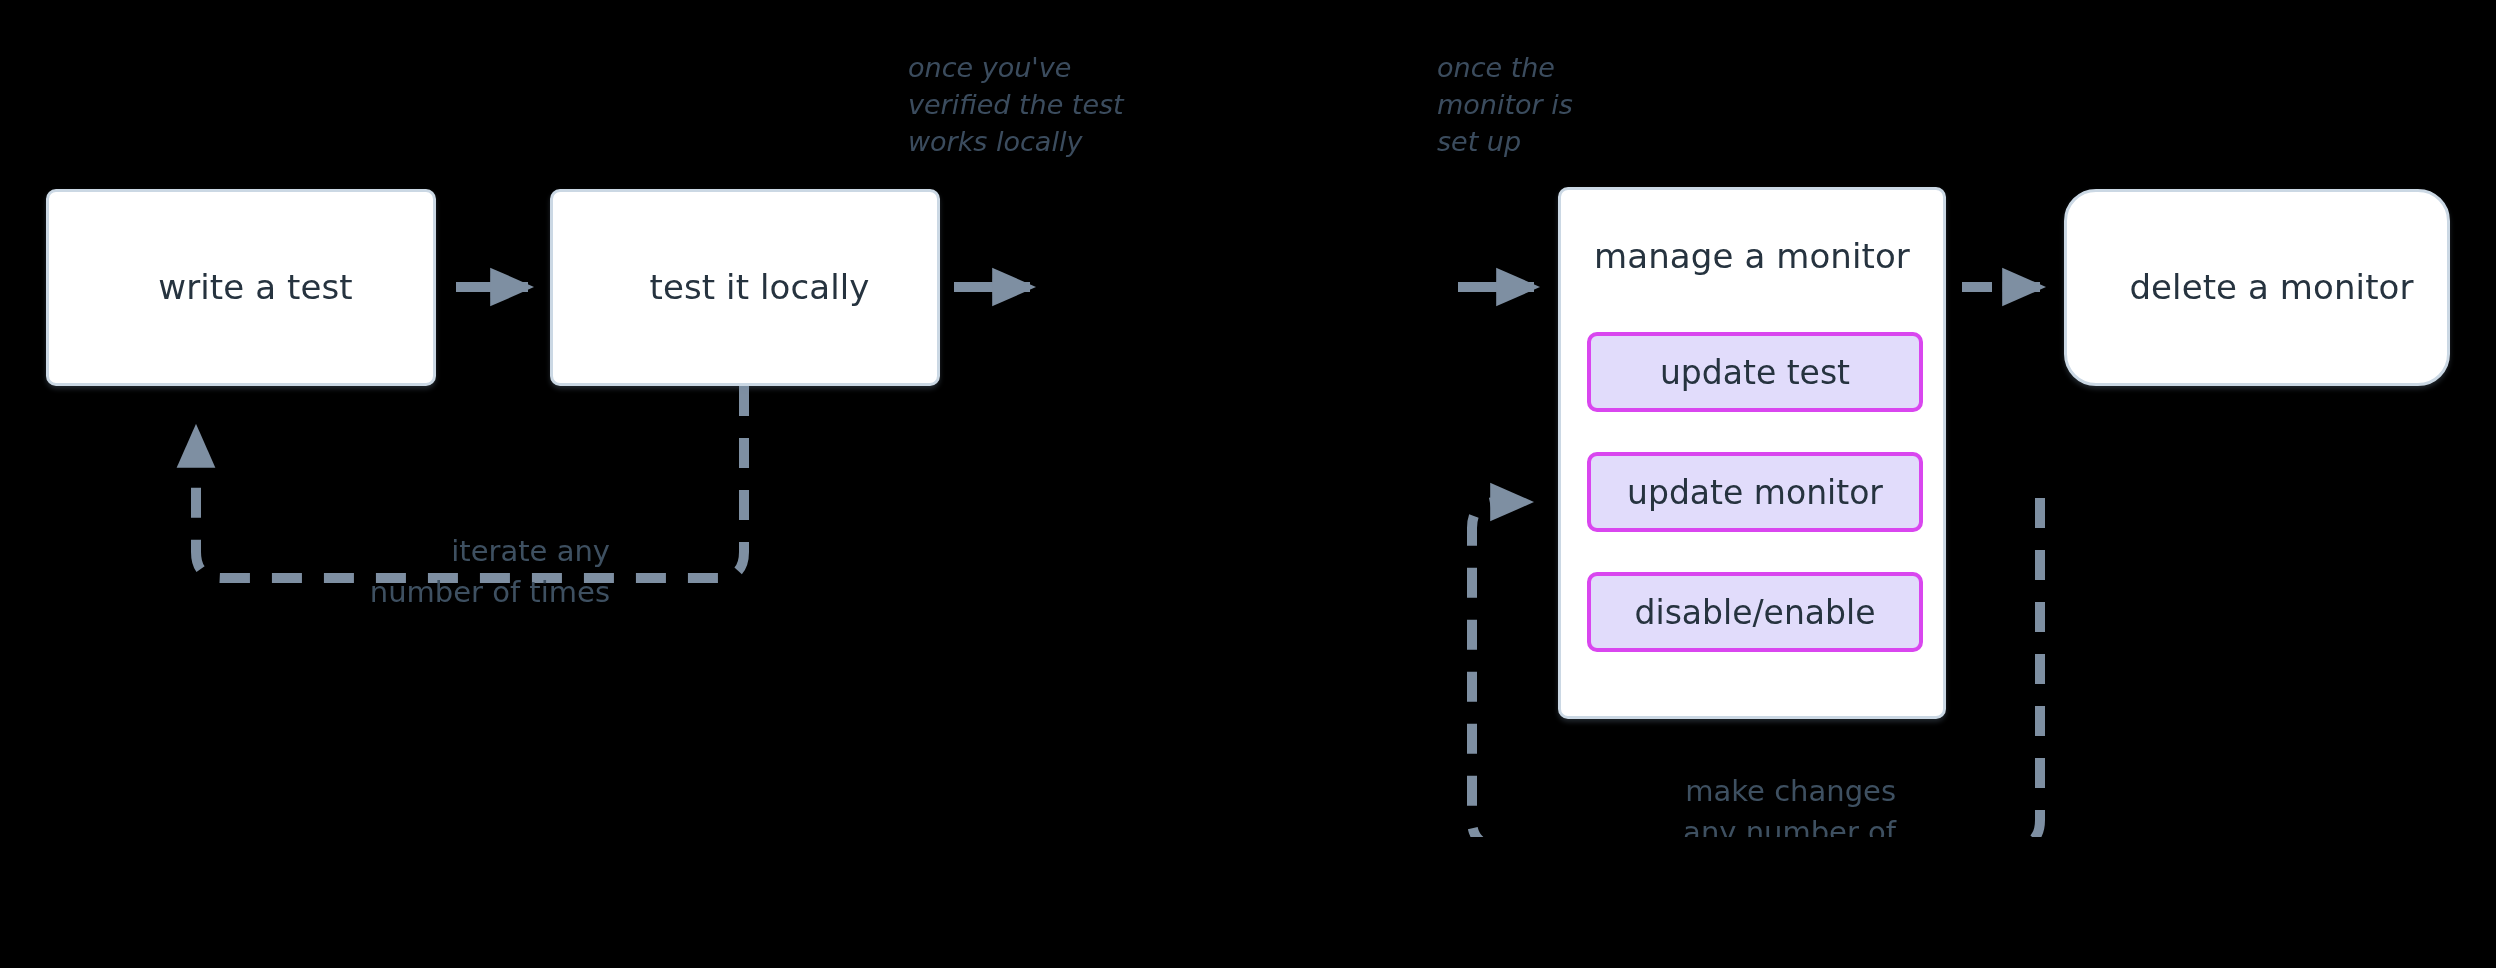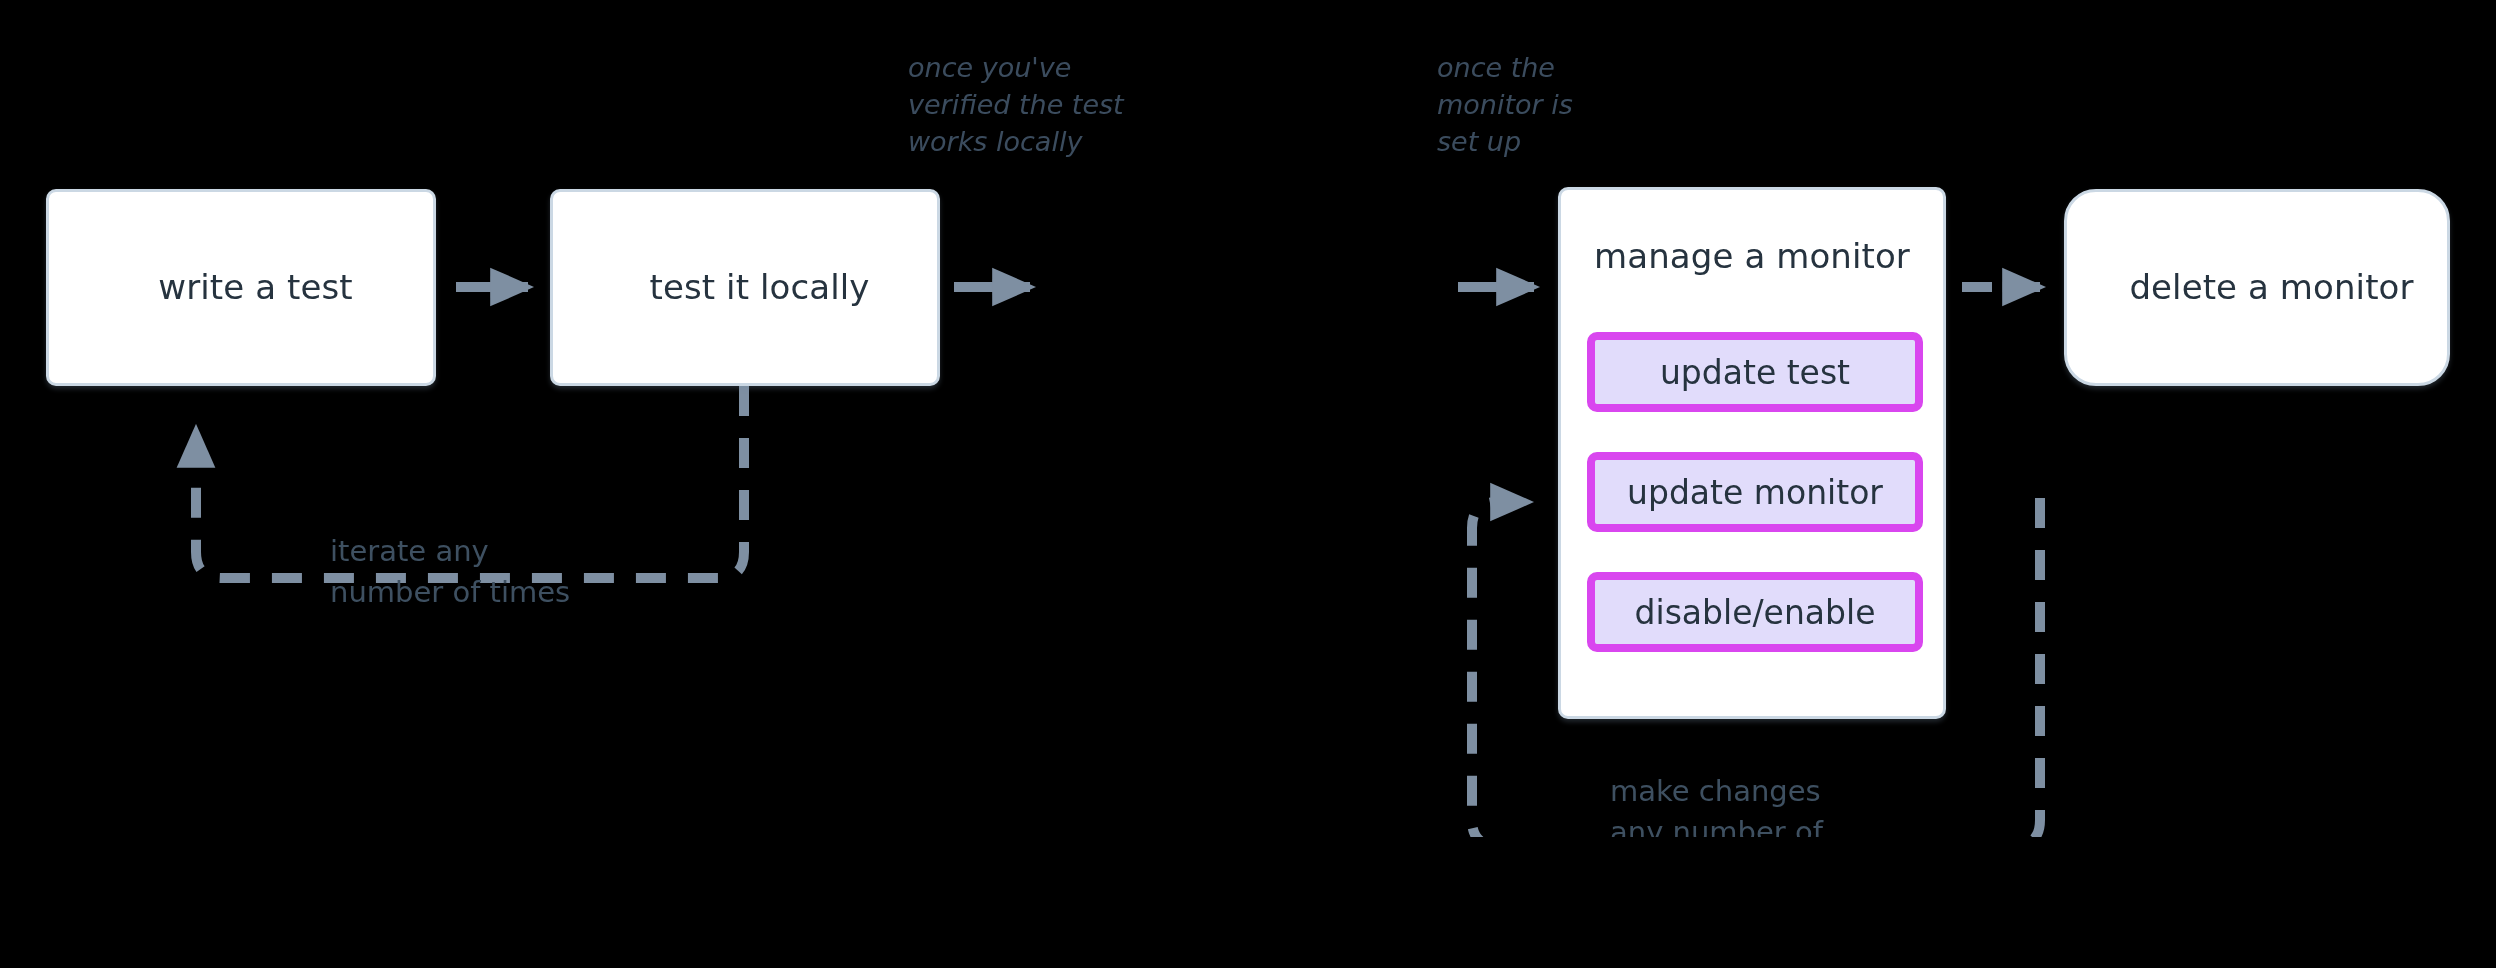--- a/index.html
+++ b/index.html
@@ -50,21 +50,21 @@
     line-height: 1.1;
     padding-left: 29px;
   }
   .group-node .node-label {
     top: 48px;
     line-height: 1.1;
   }
   .sub-box {
     position: absolute;
     background: #E1DCFB;
-    border: 8px solid #d946ef;
+    border: 4px solid #d946ef;
     border-radius: 10px;
     box-sizing: border-box;
   }
   .sub-label {
     position: absolute;
     left: 0;
     right: 0;
     top: 50%;
     transform: translateY(-50%);
     text-align: center;
@@ -80,21 +80,21 @@
     font-weight: 500;
     line-height: 1.37;
     white-space: pre-line;
     text-align: left;
   }
   .edge-caption {
     position: absolute;
     color: #3E5061;
     font-size: 29px;
     line-height: 1.42;
-    text-align: left;
+    text-align: right;
     white-space: pre-line;
   }
 </style>
 </head>
 <body>
 
 <div id="diagram-root">
 
   <svg class="edge-layer" viewBox="0 0 2496 968" xmlns="http://www.w3.org/2000/svg">
     <defs>

